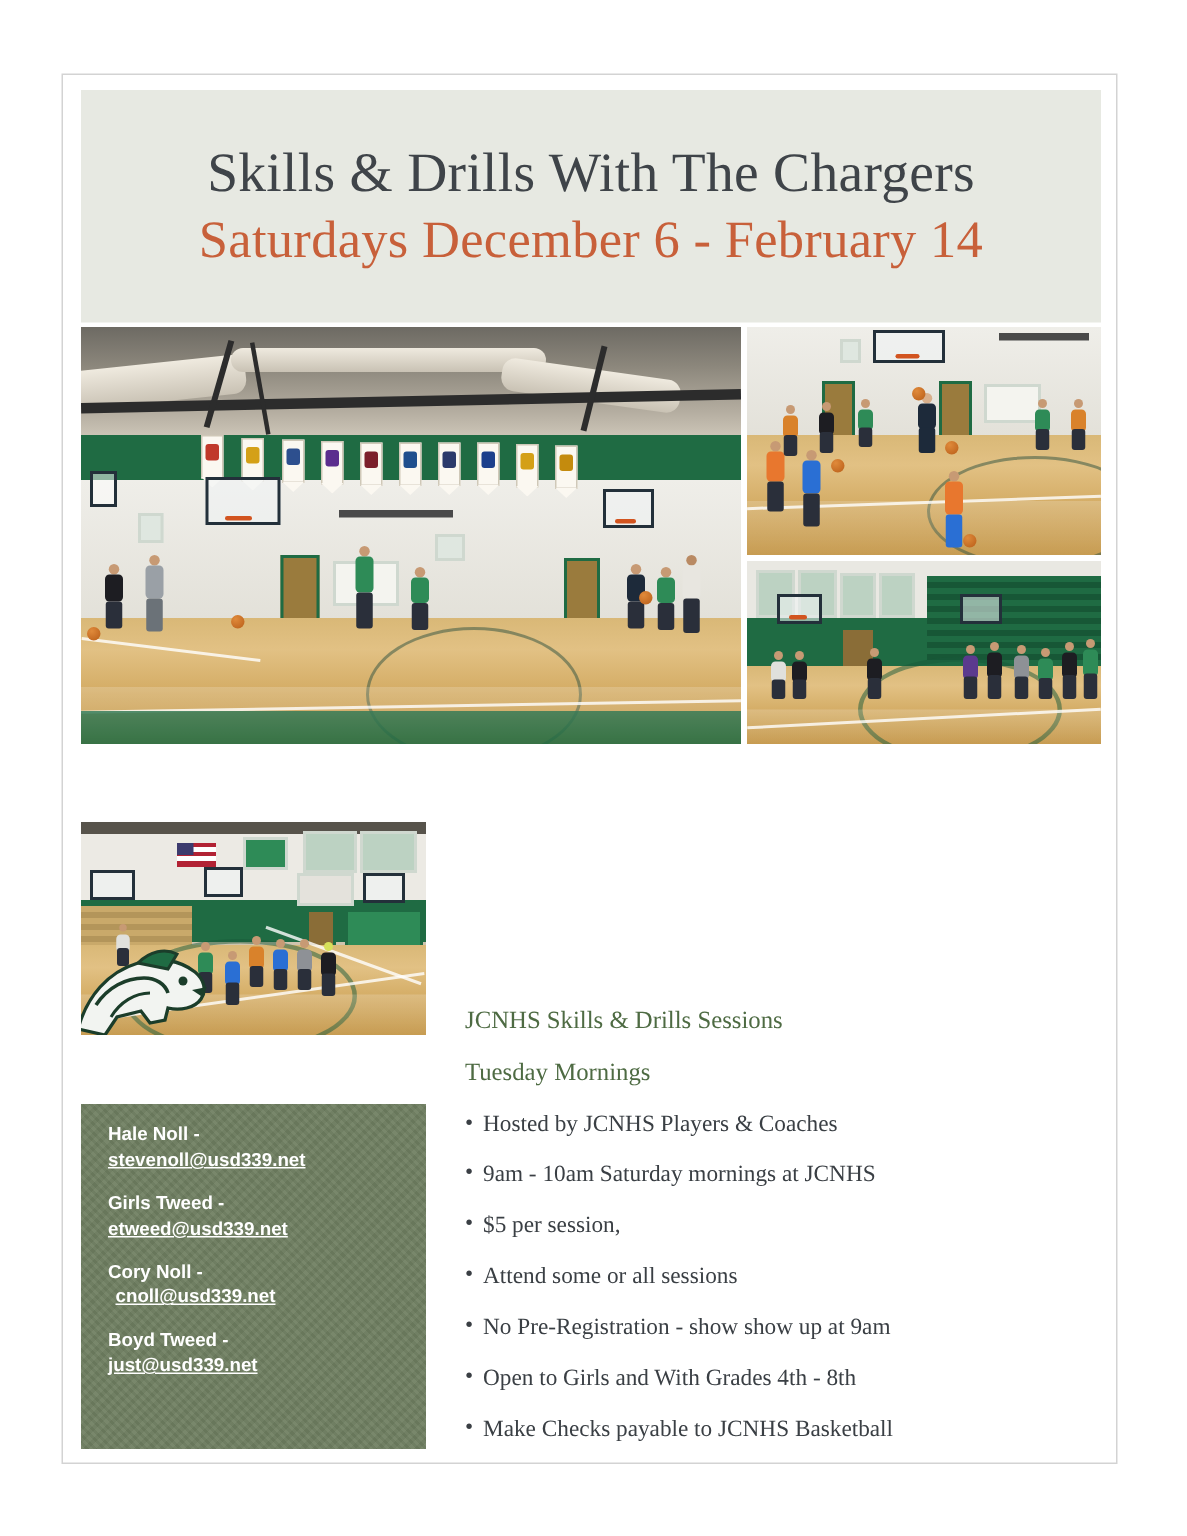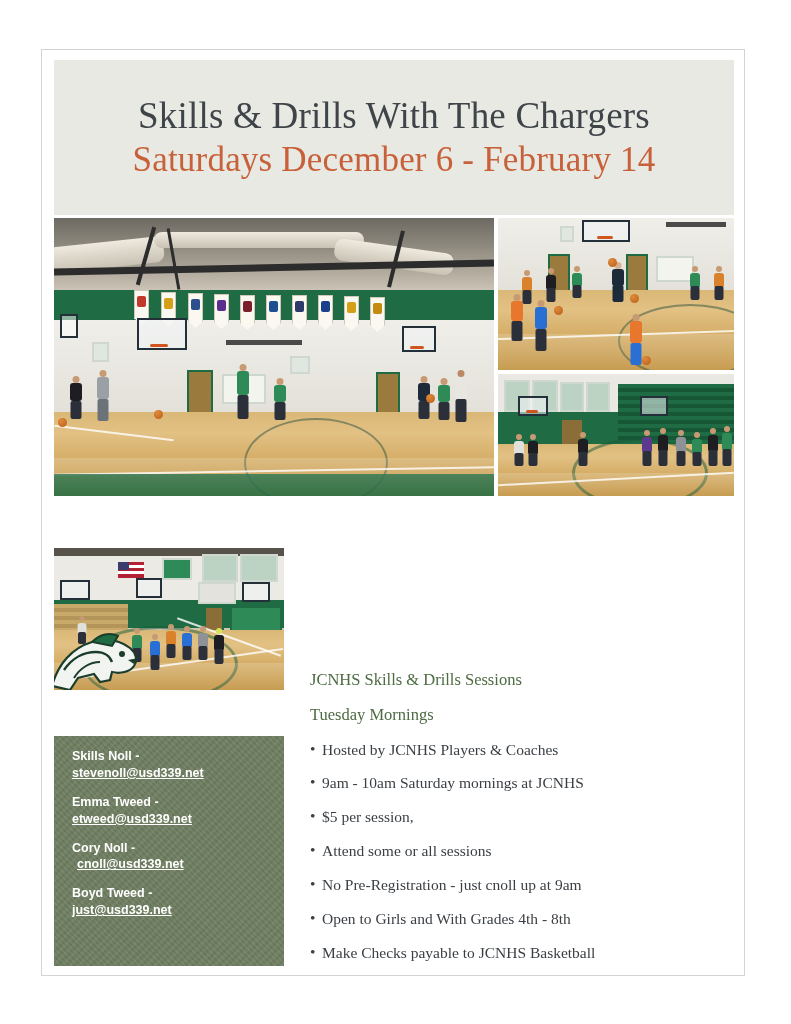--- a/index.html
+++ b/index.html
@@ -460,45 +460,45 @@
         <circle cx="74" cy="30" r="3" fill="#1b3d2a"></circle>
         <path d="M80 36 L90 34 L86 40 Z" fill="#1b3d2a"></path>
       </svg>
     </div>
   </div>
 
   <div class="lower">
 
     <div class="contact-box">
       <div class="contact-entry">
-        <div class="contact-name">Skills Noll -</div>
+        <div class="contact-name">Hale Noll -</div>
         <div class="contact-email">stevenoll@usd339.net</div>
       </div>
       <div class="contact-entry">
-        <div class="contact-name">Emma Tweed -</div>
+        <div class="contact-name">Girls Tweed -</div>
         <div class="contact-email">etweed@usd339.net</div>
       </div>
       <div class="contact-entry">
         <div class="contact-name">Cory Noll -</div>
         <div class="contact-email indented">cnoll@usd339.net</div>
       </div>
       <div class="contact-entry">
         <div class="contact-name">Boyd Tweed  -</div>
         <div class="contact-email">just@usd339.net</div>
       </div>
     </div>
 
     <div class="info-panel">
       <div class="info-heading">JCNHS Skills &amp; Drills Sessions</div>
       <div class="info-heading">Tuesday Mornings</div>
       <ul class="bullet-list">
         <li>Hosted by JCNHS Players &amp; Coaches</li>
         <li>9am - 10am Saturday mornings at JCNHS</li>
         <li>$5 per session,</li>
         <li>Attend some or all sessions</li>
-        <li>No Pre-Registration - just cnoll up at 9am</li>
+        <li>No Pre-Registration - show show up at 9am</li>
         <li>Open to Girls and With Grades 4th - 8th</li>
         <li>Make Checks payable to JCNHS Basketball</li>
       </ul>
     </div>
   </div>
 
 </div>
 
 </body></html>

